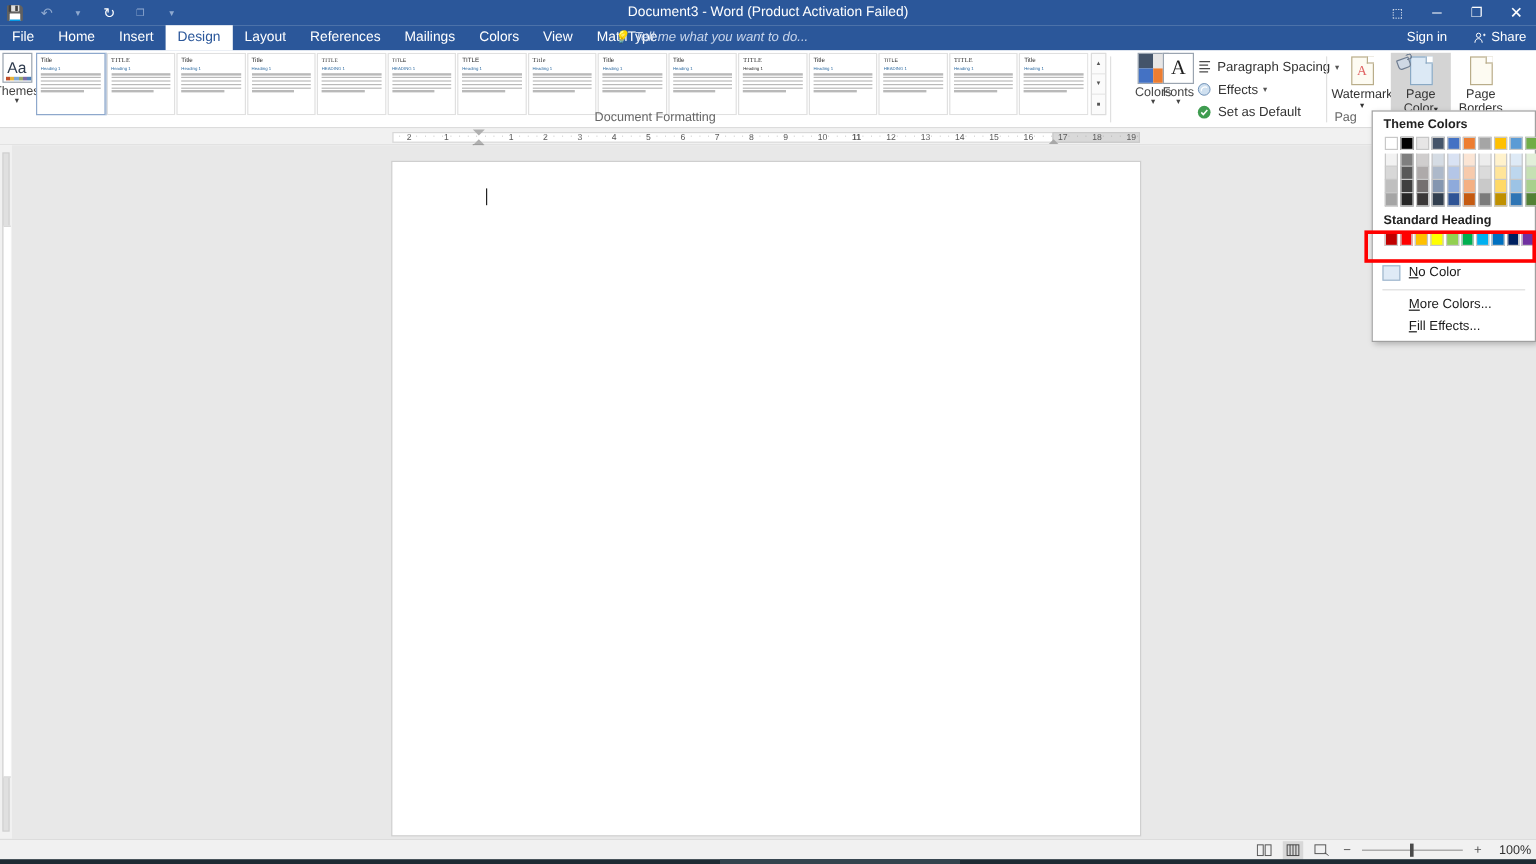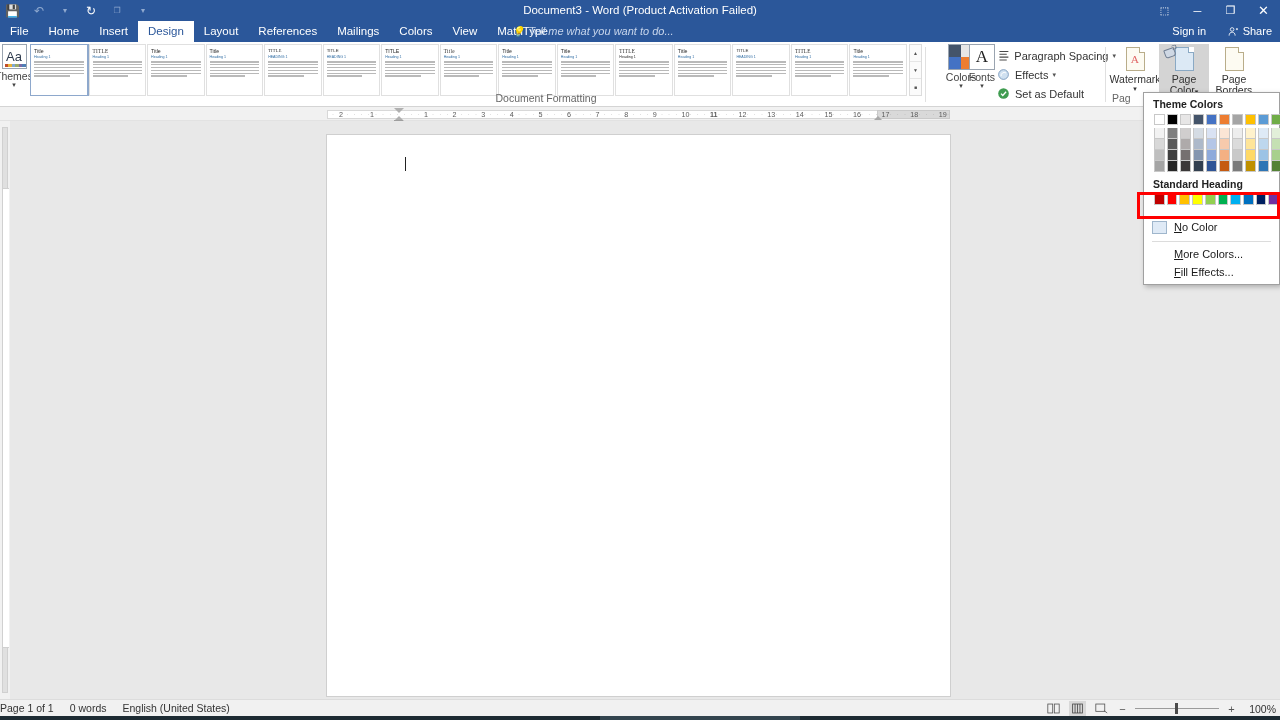--- a/index.html
+++ b/index.html
@@ -829,25 +829,20 @@
       <span><span class="ul">M</span>ore Colors...</span>
     </div>
     <div class="pc-item indent" style="height:18px">
       <span><span class="ul">F</span>ill Effects...</span>
     </div>
   </div>
 
   <div class="pc-highlight"></div>
 
   <div class="statusbar">
-    <div class="sb-left">
-      <span class="sb-item">Page 1 of 1</span>
-      <span class="sb-item">0 words</span>
-      <span class="sb-item">English (United States)</span>
-    </div>
     <div class="sb-right">
       <div class="viewbtn">
         <svg width="13" height="11" viewBox="0 0 16 13">
           <rect x="1" y="1" width="6" height="11" fill="none" stroke="#555" stroke-width="1"></rect>
           <rect x="9" y="1" width="6" height="11" fill="none" stroke="#555" stroke-width="1"></rect>
         </svg>
       </div>
       <div class="viewbtn active">
         <svg width="13" height="11" viewBox="0 0 16 13">
           <rect x="2" y="1" width="12" height="11" fill="none" stroke="#444" stroke-width="1"></rect>

